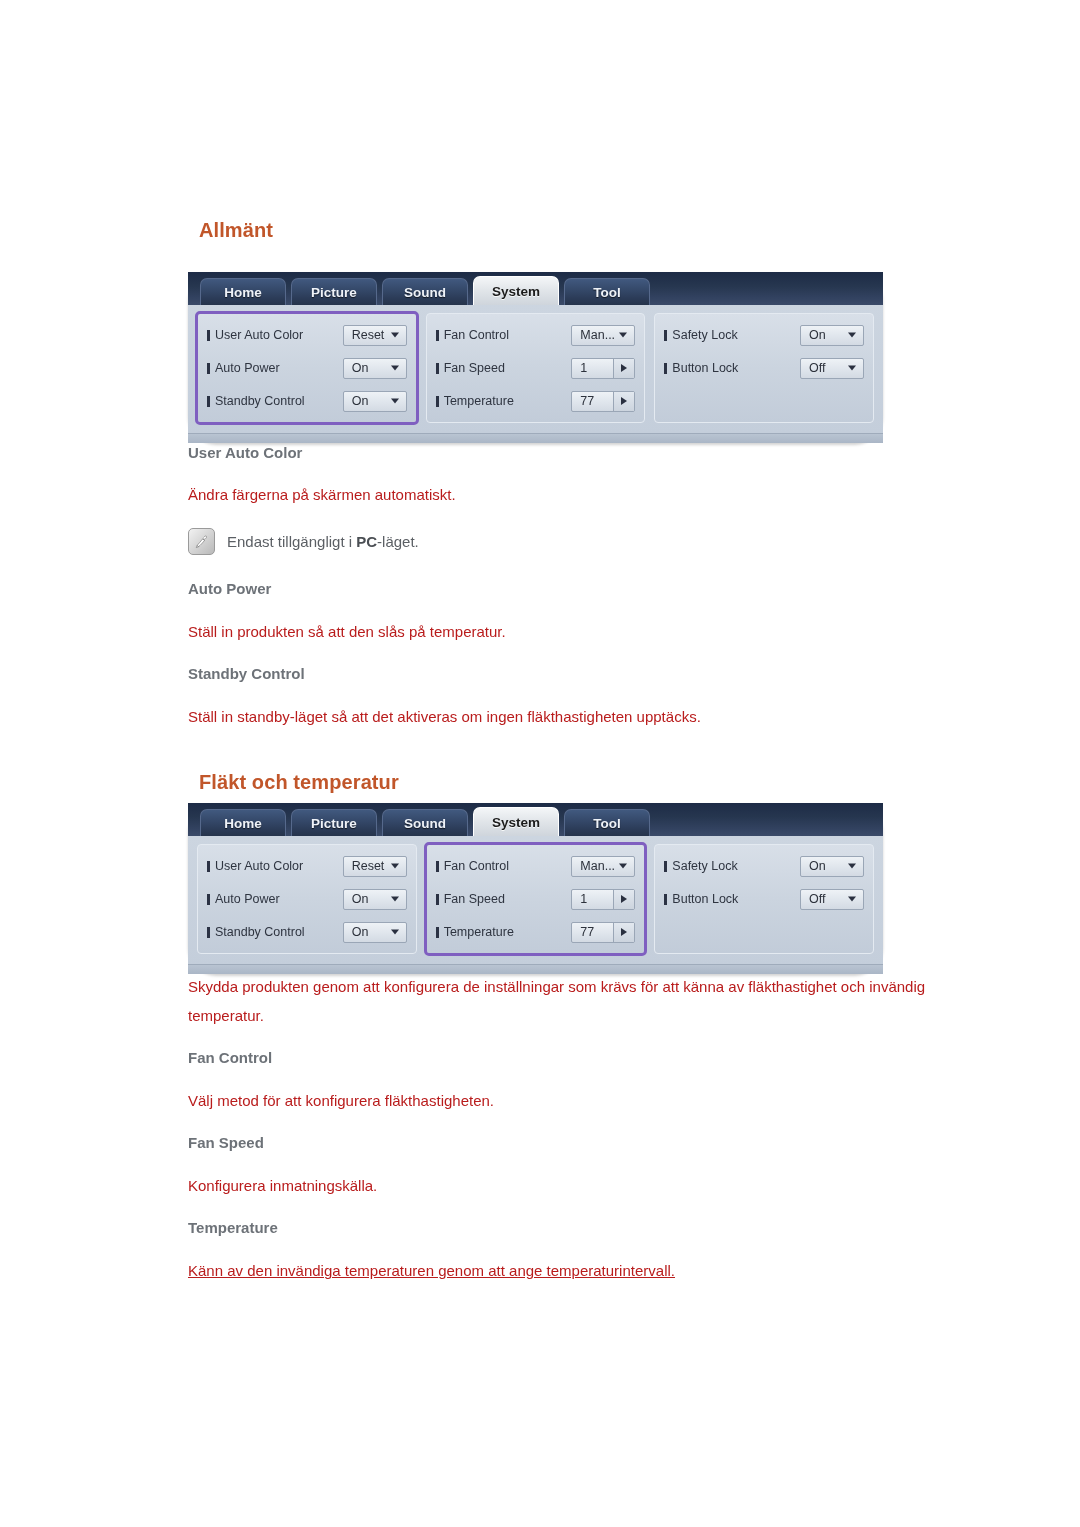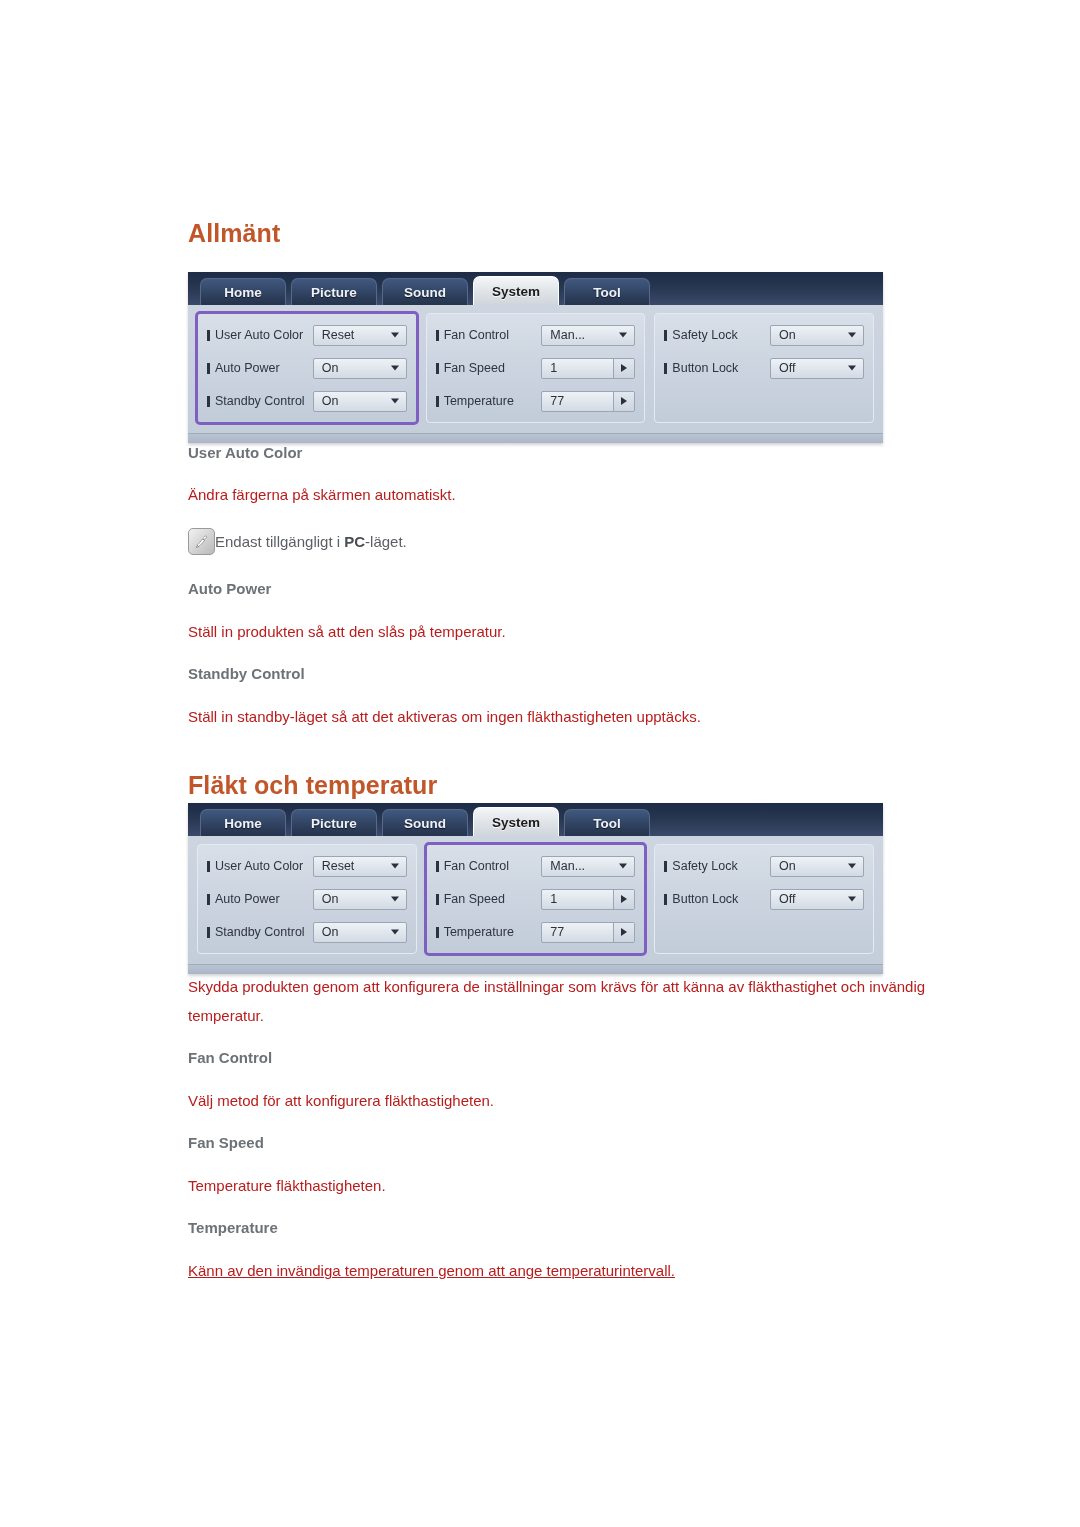--- a/index.html
+++ b/index.html
@@ -19,23 +19,23 @@
     position: absolute;
     left: 0; top: 0;
     width: 1080px;
     height: 1527px;
     overflow: hidden;
   }
 
   
   .section-heading {
     position: absolute;
-    left: 188px;
+    left: 199px;
     color: #c1562a;
-    font-size: 25px;
+    font-size: 20px;
     font-weight: bold;
     letter-spacing: 0.1px;
     white-space: nowrap;
   }
 
   .sub-heading {
     position: absolute;
     left: 188px;
     color: #6d7278;
     font-size: 15px;
@@ -55,21 +55,21 @@
   .body-text.wrap {
     white-space: normal;
     width: 812px;
   }
 
   .note-row {
     position: absolute;
     left: 188px;
     display: flex;
     align-items: center;
-    gap: 0;
+    gap: 12px;
   }
   .note-icon {
     width: 27px;
     height: 27px;
     border-radius: 5px;
     background: linear-gradient(135deg, #f2f2f2 0%, #d8d8d8 45%, #b9b9b9 100%);
     border: 1px solid #9a9a9a;
     box-sizing: border-box;
     display: flex;
     align-items: center;
@@ -84,20 +84,21 @@
   .note-text b { font-weight: bold; color: #4a4e53; }
 
   
   .osd {
     position: absolute;
     left: 188px;
     width: 695px;
     box-sizing: border-box;
     background: #e5e5e5;
     box-shadow: 0 2px 3px rgba(0,0,0,0.18);
+    border-radius: 28px;
   }
 
   .osd-tabbar {
     position: relative;
     height: 33px;
     background: linear-gradient(180deg, #1d2b46 0%, #26364f 42%, #324260 78%, #3a4a68 100%);
     display: flex;
     align-items: flex-end;
     padding-left: 12px;
     overflow: hidden;
@@ -173,21 +174,21 @@
   .osd-label {
     flex: 1 1 auto;
     color: #2e3440;
     font-size: 12.5px;
     white-space: nowrap;
     line-height: 1;
   }
 
   .osd-field {
     flex: none;
-    width: 94px;
+    width: 64px;
     height: 21px;
     border: 1px solid #9aa6b6;
     border-radius: 2px;
     background: linear-gradient(180deg, #eef2f6 0%, #dfe5ec 55%, #d3dae3 100%);
     box-sizing: border-box;
     display: flex;
     align-items: center;
     position: relative;
   }
 
@@ -467,18 +468,18 @@
     </div>
     <div class="osd-footstrip"></div>
   </div>
 
   <div class="body-text wrap" style="top:972px;">Skydda produkten genom att konfigurera de inställningar som krävs för att känna av fläkthastighet och invändig temperatur.</div>
 
   <div class="sub-heading" style="top:1049px;">Fan Control</div>
   <div class="body-text" style="top:1086px;">Välj metod för att konfigurera fläkthastigheten.</div>
 
   <div class="sub-heading" style="top:1134px;">Fan Speed</div>
-  <div class="body-text" style="top:1171px;">Temperature fläkthastigheten.</div>
+  <div class="body-text" style="top:1171px;">Konfigurera inmatningskälla.</div>
 
   <div class="sub-heading" style="top:1219px;">Temperature</div>
   <div class="body-text" style="top:1256px;text-decoration:underline;">Känn av den invändiga temperaturen genom att ange temperaturintervall.</div>
 
 </div>
 
 </body></html>

